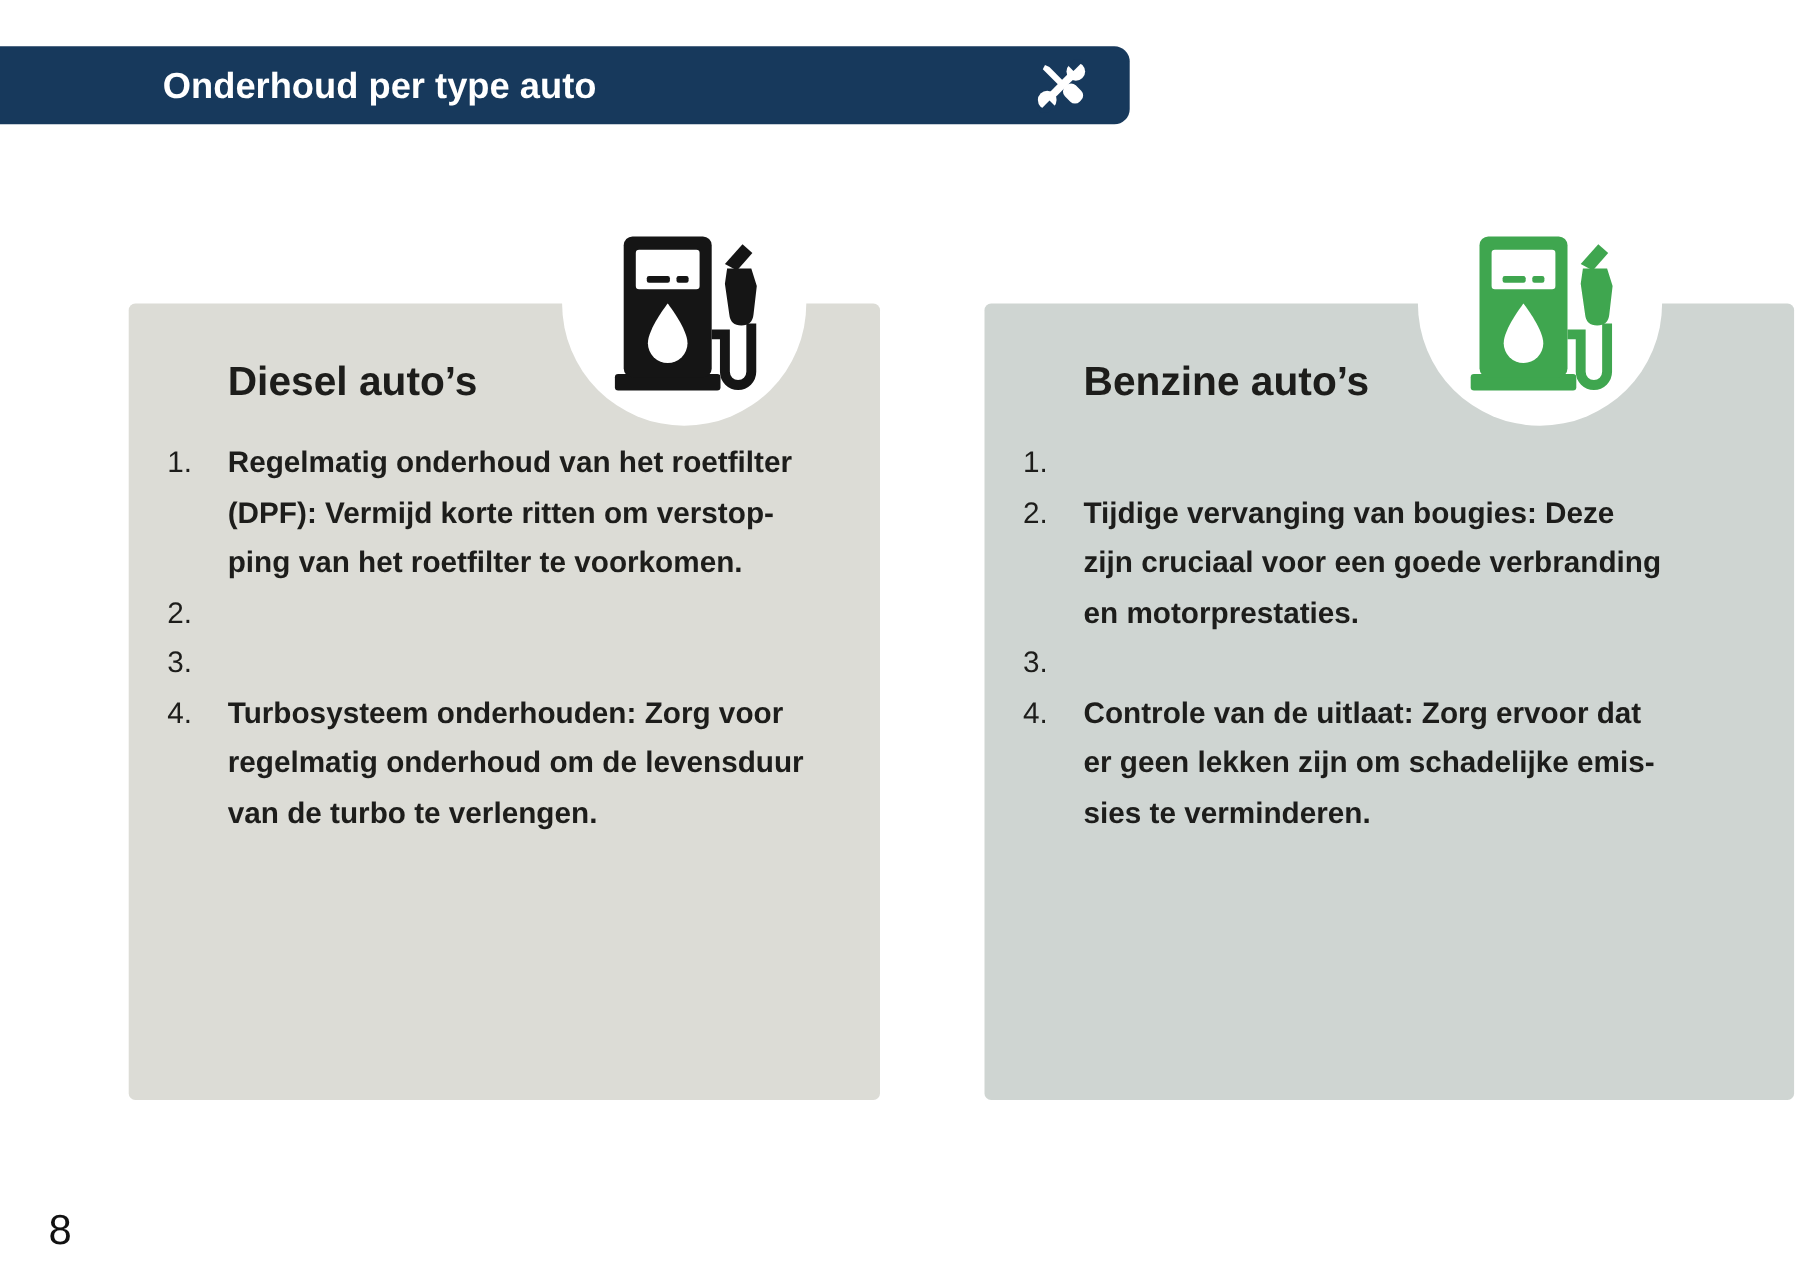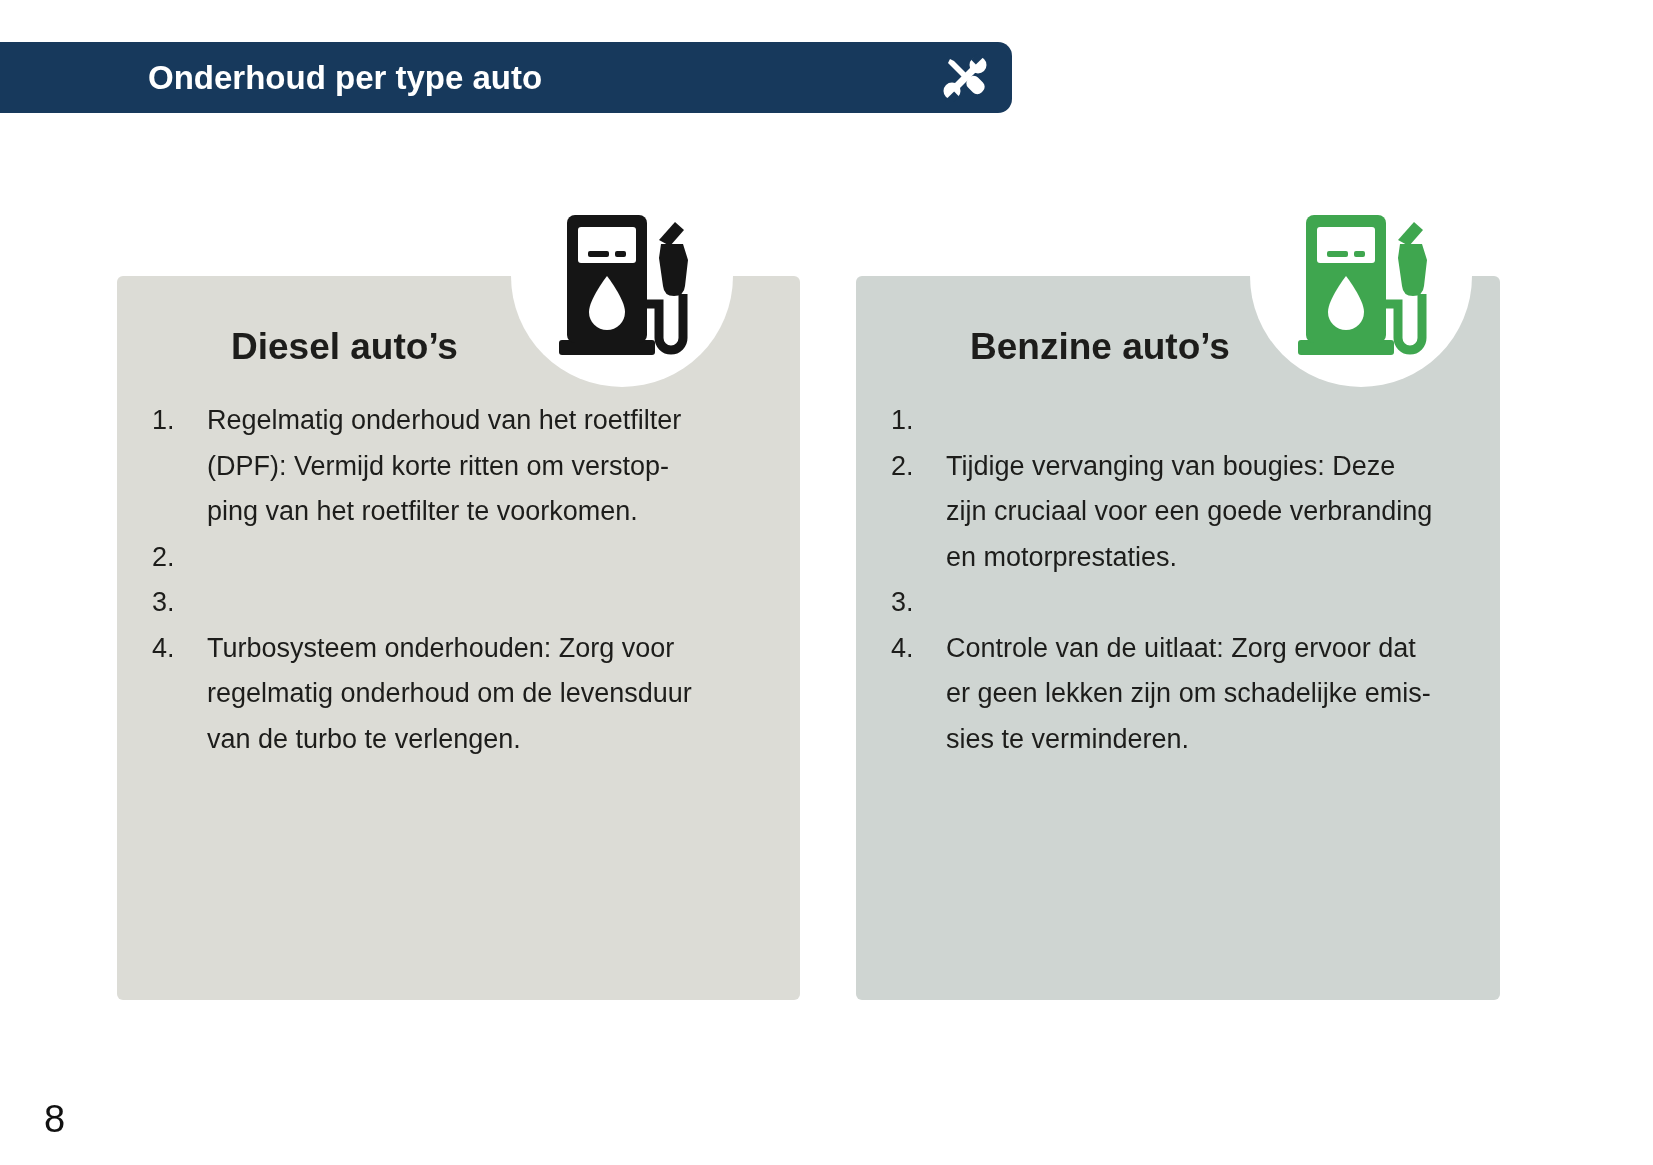--- a/index.html
+++ b/index.html
@@ -39,21 +39,21 @@
   }
 
   
   .card {
     position:absolute;
     top:276px;
     height:724px;
     border-radius:6px;
   }
   .card.diesel  { left:117px; width:683px; background:#dcdcd6; }
-  .card.benzine { left:856px; width:644px; background:#cfd5d2; }
+  .card.benzine { left:895px; width:736px; background:#cfd5d2; }
 
   .circle-cutout {
     position:absolute;
     left:394px; top:-111px;
     width:222px; height:222px;
     background:#ffffff;
     border-radius:50%;
   }
   .pump-icon {
     position:absolute;
@@ -61,51 +61,50 @@
     width:150px; height:150px;
   }
 
   .card-title {
     position:absolute;
     left:90px; top:50px;
     font-size:37px;
     font-weight:bold;
     color:#1d1d1b;
     white-space:nowrap;
-    margin-left:24px;
   }
 
   .card-list {
     position:absolute;
     left:35px; top:122px;
     right:10px;
     font-size:27px;
     line-height:45.5px;
     color:#1d1d1b;
   }
   .list-row { display:flex; }
   .item-number { width:55px; flex:0 0 55px; }
-  .item-text { white-space:nowrap; }
+  .item-text { white-space:nowrap;font-weight:bold; }
 
   
   .page-number {
     position:absolute;
     left:44px; top:1098px;
     font-size:38px;
     color:#111111;
   }
 
   svg { display:block; }
 </style>
 </head>
 <body>
 
 <div class="page">
 
-  <div class="header-bar" style="background-color: rgb(23, 57, 92);">
+  <div class="header-bar" style="background-color: rgb(23, 57, 92); padding-left: 15px;">
     <div class="header-title">Onderhoud per type auto</div>
     <div class="header-icon">
       <svg viewBox="0 0 48 48" width="48" height="48">
 
         <path d="M13 35 L35 13" stroke="#ffffff" stroke-width="7" stroke-linecap="butt" fill="none"></path>
 
         <circle cx="37" cy="11" r="8.5" fill="#ffffff"></circle>
         <rect x="33.5" y="-3" width="7" height="13" fill="#17395c" transform="rotate(45 37 3.5)"></rect>
         <circle cx="11" cy="37" r="8.5" fill="#ffffff"></circle>
         <rect x="7.5" y="38" width="7" height="13" fill="#17395c" transform="rotate(45 11 44.5)"></rect>

